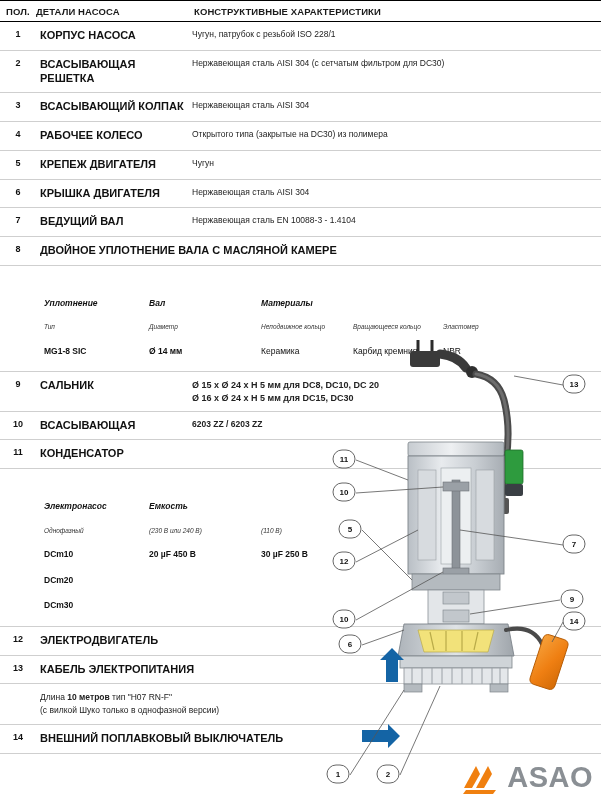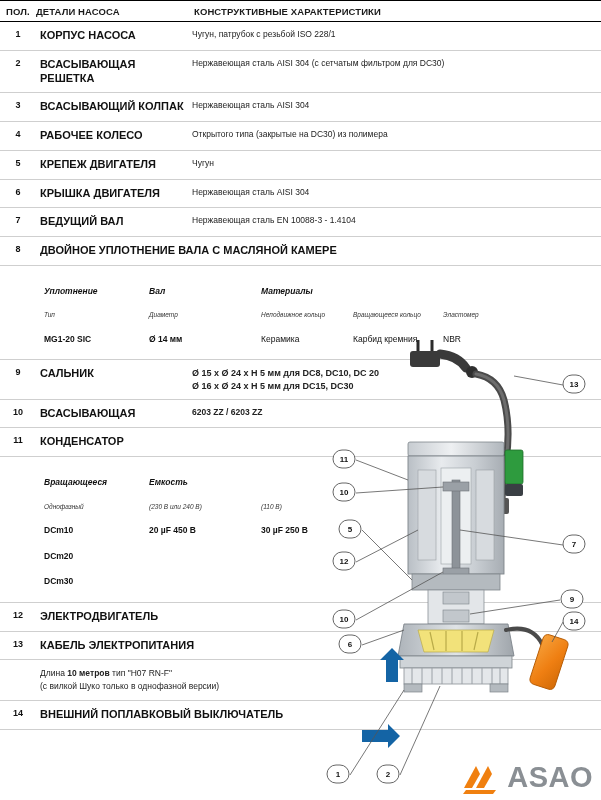--- a/index.html
+++ b/index.html
@@ -57,21 +57,21 @@
     padding-left: 2px;
   }
   td.desc {
     font-size: 8.5px;
     color: #222;
     line-height: 1.35;
     padding-left: 6px;
   }
 
   
-  .subtable { border-collapse: collapse; margin-top: 6px; }
+  .subtable { border-collapse: collapse; margin-top: 18px; }
   .subtable td { border: none !important; padding: 1px 0 1px 0; vertical-align: bottom; }
   .sub-h1 { font-size: 8.5px; font-style: italic; font-weight: bold; color: #111; }
   .sub-h2 { font-size: 6.5px; font-style: italic; color: #333; }
   .sub-v { font-size: 8.5px; font-weight: bold; color: #111; }
   .sub-v-plain { font-size: 8.5px; color: #111; }
   .w-a { width: 105px; }
   .w-b { width: 112px; }
   .w-c { width: 92px; }
   .w-d { width: 90px; }
 
@@ -179,21 +179,21 @@
               <td class="sub-h1 w-d"></td>
             </tr>
             <tr>
               <td class="sub-h2">Тип</td>
               <td class="sub-h2">Диаметр</td>
               <td class="sub-h2">Неподвижное кольцо</td>
               <td class="sub-h2">Вращающееся кольцо</td>
               <td class="sub-h2">Эластомер</td>
             </tr>
             <tr>
-              <td class="sub-v">MG1-20 SIC</td>
+              <td class="sub-v">MG1-8 SIC</td>
               <td class="sub-v">Ø 14 мм</td>
               <td class="sub-v-plain">Керамика</td>
               <td class="sub-v-plain">Карбид кремния</td>
               <td class="sub-v-plain">NBR</td>
             </tr>
           </tbody>
             </table>
         </td>
       </tr>
 
@@ -215,21 +215,21 @@
       <tr>
         <td class="num">11</td>
         <td class="name" colspan="2">КОНДЕНСАТОР</td>
       </tr>
       <tr>
         <td class="num"></td>
         <td colspan="2" class="desc">
           <table class="subtable">
             <tbody>
                 <tr>
-              <td class="sub-h1 w-a">Вращающееся</td>
+              <td class="sub-h1 w-a">Электронасос</td>
               <td class="sub-h1 w-b">Емкость</td>
               <td class="sub-h1 w-c"></td>
             </tr>
             <tr>
               <td class="sub-h2">Однофазный</td>
               <td class="sub-h2">(230 В или 240 В)</td>
               <td class="sub-h2">(110 В)</td>
             </tr>
             <tr>
               <td class="sub-v">DCm10</td>

